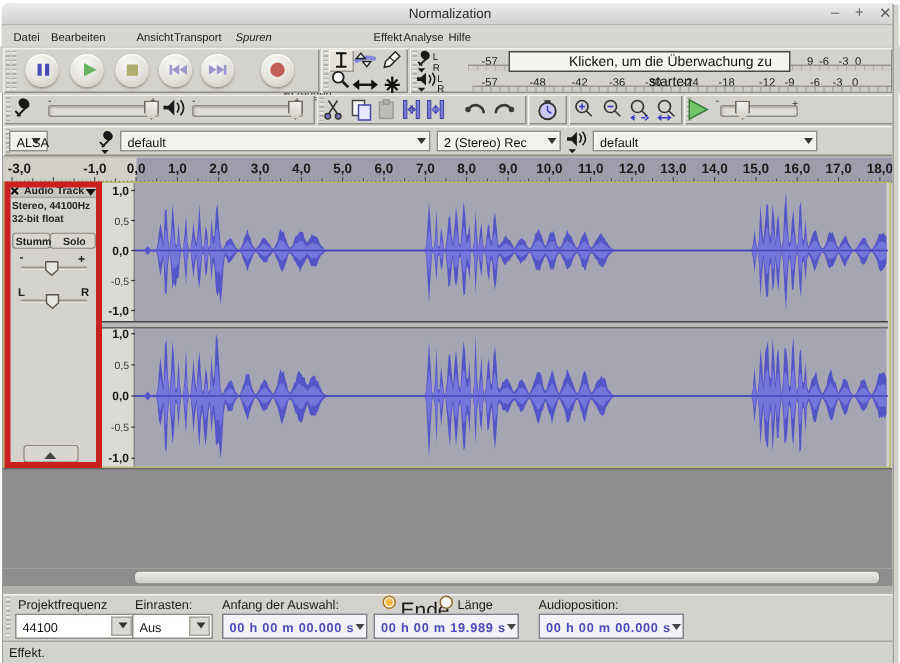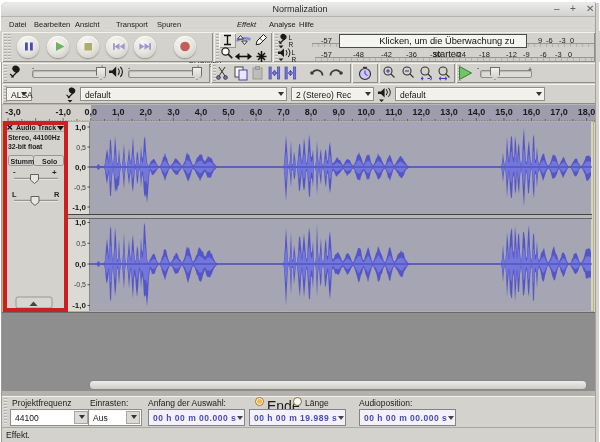--- a/index.html
+++ b/index.html
@@ -44,25 +44,25 @@
 <div class="abs" id="title" style="position:absolute;left:1px;top:2px;width:598px;">
   <div class="lbl t abs">Normalization</div>
   <div class="lbl b abs" style="left:553px;">–</div>
   <div class="lbl b abs" style="left:569px;">+</div>
   <div class="lbl b abs" style="left:585px;">✕</div>
 </div>
 
 <div class="abs" id="menu" style="position:absolute;left:1px;top:17px;width:598px;">
   <span style="left:8px;">Datei</span>
   <span style="left:33px;">Bearbeiten</span>
-  <span style="left:74px;">Ansicht</span>
+  <span style="left:90px;">Ansicht</span>
   <span style="left:115px;">Transport</span>
-  <span style="left:156px;">Spuren</span>
+  <span style="left:156px;font-style:italic;">Spuren</span>
   <span style="left:188px;margin-top:38px;">Erzeugen</span>
-  <span style="left:236px;font-style:italic;">Effekt</span>
+  <span style="left:248px;">Effekt</span>
   <span style="left:268px;">Analyse</span>
   <span style="left:298px;">Hilfe</span>
 </div>
 
 <div class="abs tbrow" style="top:31px;height:31px;"></div>
 <div class="tbpanel" style="left:2px;top:32px;width:211px;height:30px;"></div>
 <div class="grip" style="left:4px;top:34px;height:26px;"></div>
 <div class="grip" style="left:8px;top:34px;height:26px;"></div>
 
 <div class="cbtn" style="left:17px;top:36px;width:22px;height:22px;"></div>

